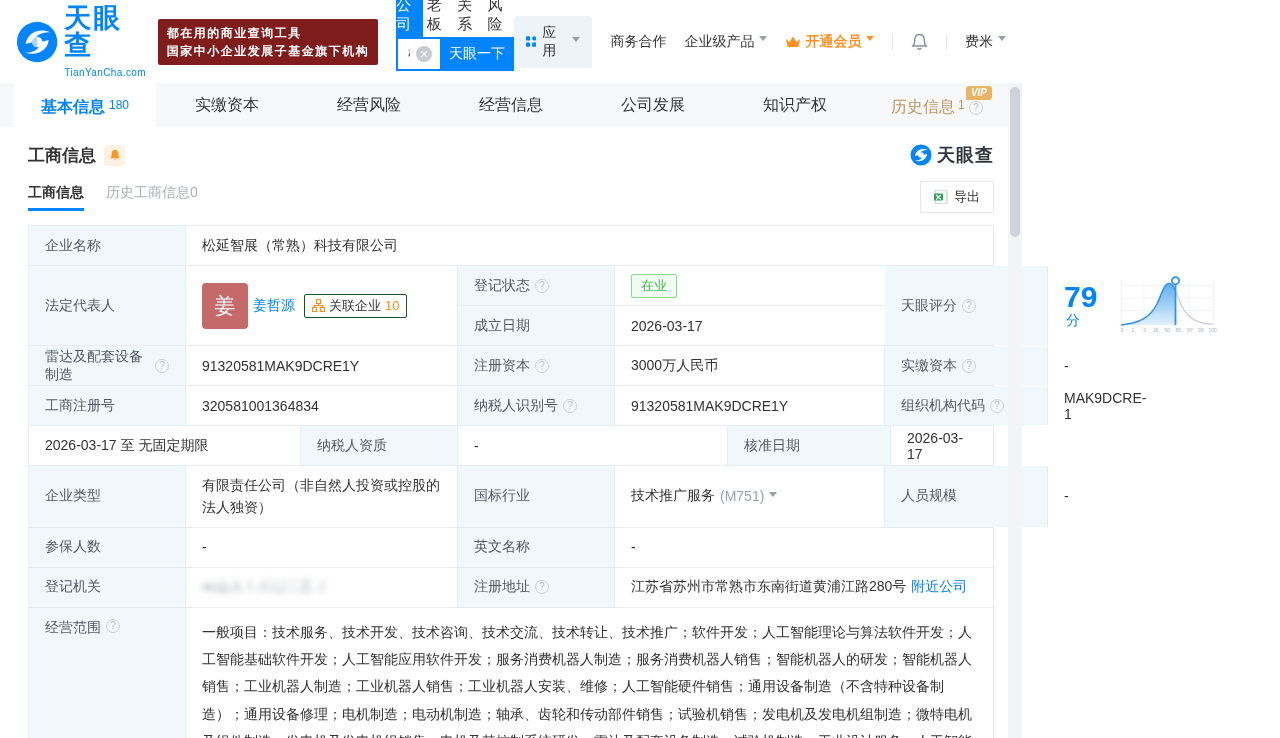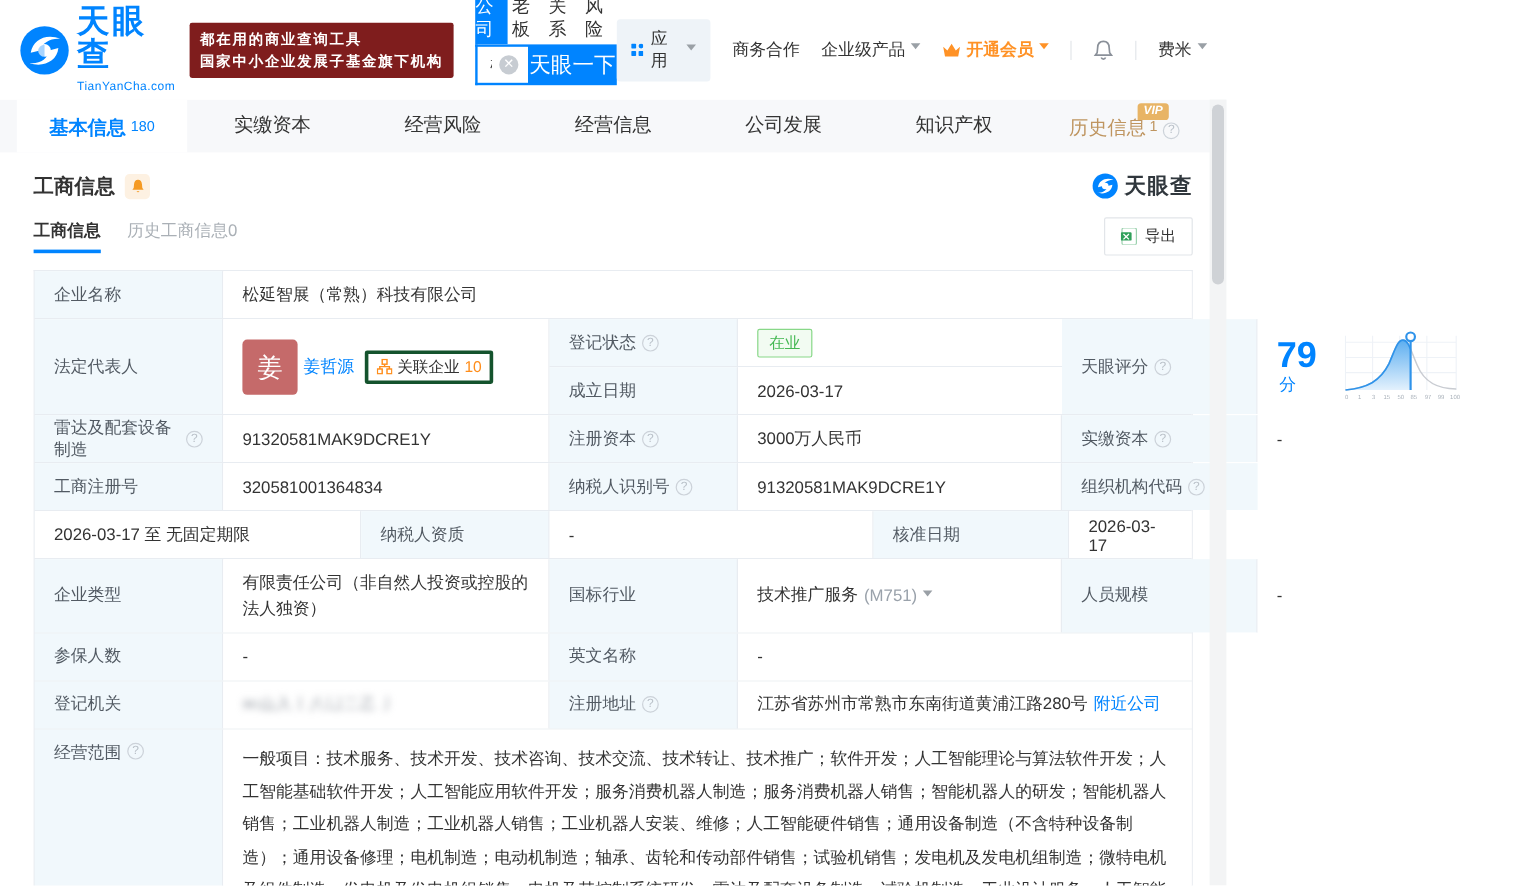--- a/index.html
+++ b/index.html
@@ -23,42 +23,42 @@
   .s-tab { font-size:15px; padding:3px 0; color:#333; cursor:pointer;font-family:Liberation Mono, monospace; }
   .s-tab.active { background:#0084ff; color:#fff; border-radius:2px 2px 0 0; }
   .search-row { display:flex; }
   .search-box { position:relative; flex:1; }
   .search-box input { width:100%; height:34px; border:2px solid #0084ff; border-right:none;
     padding:0 30px 0 10px; font-size:14px; color:#333; outline:none; font-family:inherit; }
   .clear-ic { position:absolute; right:8px; top:9px; width:16px; height:16px; border-radius:50%;
     background:#c7ccd2; color:#fff; font-size:11px; line-height:16px; text-align:center; cursor:pointer; }
   .clear-ic::after { content:"✕"; }
   .search-btn { width:74px; height:34px; background:#0084ff; color:#fff; border:none;
-    font-size:18px; cursor:pointer; font-family:inherit; }
+    font-size:14px; cursor:pointer; font-family:inherit; }
 
   .user-menu { margin-left:auto; display:flex; align-items:center; gap:18px; font-size:14px; color:#333; }
   .apps-btn { display:flex; align-items:center; gap:6px; background:#eef3f8; padding:8px 12px;
     border-radius:3px; cursor:pointer; }
   .caret::after { content:""; display:inline-block; margin-left:5px; border:4px solid transparent;
     border-top:5px solid #9aa0a6; vertical-align:1px; }
   .menu-link { cursor:pointer; white-space:nowrap; }
   .vip-link { color:#ff9226; font-weight:bold; display:flex; align-items:center; gap:4px; }
   .vip-link .caret::after { border-top-color:#ff9226; }
   .divider { width:1px; height:16px; background:#e3e6ea; }
   .bell-btn { cursor:pointer; display:flex; }
 
   
   .main-tabs { display:flex; height:44px; background:#f7f8fa; padding:0 14px; }
   .main-tab { flex:1; text-align:center; line-height:44px; font-size:16px; color:#333;
     cursor:pointer; position:relative; white-space:nowrap; }
   .main-tab.active { background:#fff; color:#0084ff; font-weight:bold; }
   .tab-count { font-size:12px; color:#0084ff; margin-left:4px; vertical-align:3px; font-weight:normal; }
   .main-tab.gold { color:#bf9560; }
   .tab-count-gold { font-size:12px; color:#bf9560; margin-left:3px; vertical-align:3px; }
-  .vip-chip { position:absolute; top:3px; right:34px; background:#e8b465; color:#fff; font-size:10px;
+  .vip-chip { position:absolute; top:3px; right:16px; background:#e8b465; color:#fff; font-size:10px;
     font-weight:bold; font-style:italic; padding:1px 5px; border-radius:3px 3px 3px 0; line-height:1.2; }
   .help { display:inline-block; width:14px; height:14px; border:1px solid #ccd2d9; border-radius:50%;
     color:#b9c0c8; font-size:10px; line-height:12px; text-align:center; vertical-align:1px; flex:none; }
   .help::after { content:"?"; }
 
   
   .section-head { display:flex; align-items:center; margin:16px 28px 0 28px; }
   .section-title { font-size:17px; font-weight:bold; color:#333; }
   .bell-badge { width:21px; height:21px; margin-left:8px; background:#fdf1e2; border-radius:4px;
     display:flex; align-items:center; justify-content:center; }
@@ -85,21 +85,21 @@
   .w-l2 { width:157px; flex:none; } .w-v2 { width:270px; flex:none; }
   .w-l3 { width:163px; flex:none; } .w-v3 { flex:1; }
   .grow { flex:1; }
   .row-tall { min-height:80px; }
   .sub-col { display:flex; flex-direction:column; width:427px; flex:none; }
   .sub-col .sub-row { display:flex; flex:1; }
   .sub-col .sub-row:first-child { border-bottom:1px solid #e8ecf1; }
   .avatar { width:46px; height:46px; border-radius:4px; background:#c56a6a; color:#fff;
     font-size:21px; display:flex; align-items:center; justify-content:center; flex:none; }
   a.blue, .blue { color:#0084ff; text-decoration:none; cursor:pointer; }
-  .rel-badge { display:flex; align-items:center; gap:4px; border:3px solid #14532d; border-radius:2px;
+  .rel-badge { display:flex; align-items:center; gap:4px; border:1px solid #14532d; border-radius:2px;
     padding:2px 7px; font-size:13px; color:#333; cursor:pointer; margin-left:4px; white-space:nowrap; }
   .rel-count { color:#ff8d1a; }
   .status-badge { display:inline-block; border:1px solid #88d888; color:#45b854; background:#f2fbf2;
     border-radius:2px; padding:1px 9px; font-size:13px; line-height:20px; }
   .score-num { font-size:30px; font-weight:bold; color:#0084ff; line-height:1; }
   .score-unit { font-size:14px; color:#0084ff; margin-left:2px; }
   .score-cell { justify-content:space-between; }
   .grey { color:#9aa2ab; }
   .chev-down { display:inline-block; border:4px solid transparent; border-top:5px solid #9aa0a6; vertical-align:-1px; }
   .blur-bar { filter:blur(3px); color:#8a9099; font-size:13px; letter-spacing:1px; user-select:none; }
@@ -331,20 +331,21 @@
       <div class="cell val w-v1">320581001364834</div>
       <div class="cell lab w-l2">
         <span>纳税人识别号</span>
           <span class="help"></span>
       </div>
       <div class="cell val w-v2">91320581MAK9DCRE1Y</div>
       <div class="cell lab w-l3">
         <span>组织机构代码</span>
           <span class="help"></span>
       </div>
+      <div class="cell val w-v3">MAK9DCRE-1</div>
     </div>
 
     <div class="t-row">
       <div class="cell val w-v1">2026-03-17 至 无固定期限</div>
       <div class="cell lab w-l2">纳税人资质</div>
       <div class="cell val w-v2">-</div>
       <div class="cell lab w-l3">核准日期</div>
       <div class="cell val w-v3">2026-03-17</div>
     </div>
 

